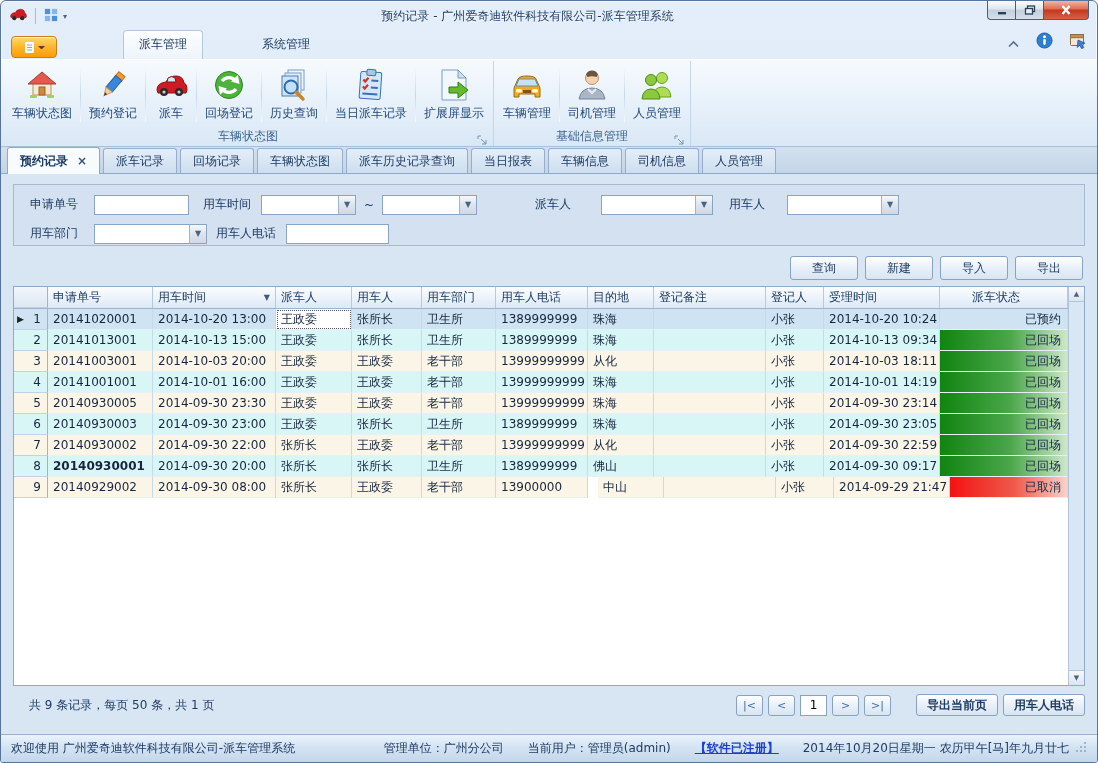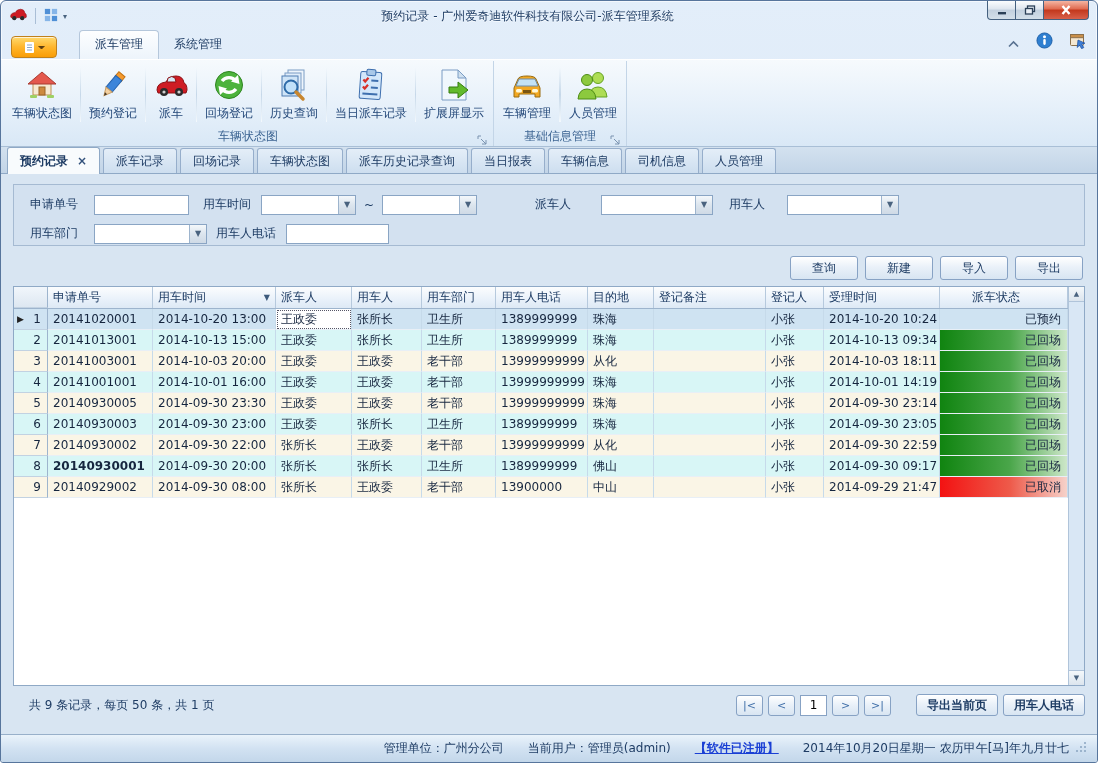--- a/index.html
+++ b/index.html
@@ -17,21 +17,21 @@
   .wbtn{ width:29px; height:19px; border:1px solid #44607f; border-top:none; margin-left:-1px;
     background:linear-gradient(#fbfdfe,#dde5ee 45%,#c2d0de 50%,#d3dfe9); display:flex; align-items:center; justify-content:center; }
   .wbtn:first-child{ border-radius:0 0 0 4px; }
   .wbtn.close{ width:46px; border-radius:0 0 4px 0;
     background:linear-gradient(#f4b5a2,#e06a4f 45%,#c2371c 50%,#d8604a); }
   
   .tabstrip{ height:28px; display:flex; align-items:flex-end; padding:0 10px; flex:none; }
   .appbtn{ width:46px; height:22px; margin-bottom:1px; margin-right:22px; border-radius:4px; border:1px solid #c0811c;
     background:linear-gradient(#ffda6e,#ffb62d 50%,#f99d07); display:flex; align-items:center; justify-content:center; gap:3px;
     box-shadow:inset 0 1px 0 rgba(255,255,255,.7); }
-  .rtab{ padding:5px 15px 6px; font-size:12px; color:#1e3c64; }
+  .rtab{ padding:5px 15px 6px; font-size:12px; color:#1e3c64;margin-left:44px; }
   .rtab.active{ background:linear-gradient(#fdfeff,#edf4fb); border:1px solid #b5c7db; border-bottom:none; border-radius:4px 4px 0 0; }
   .tabstrip-right{ margin-left:auto; display:flex; align-items:center; gap:16px; padding-bottom:6px; }
   
   .ribbon{ height:88px; flex:none; display:flex; padding:1px 2px 0;
     background:linear-gradient(#f6fafd,#e6f0fa 55%,#d9e8f6); border-top:1px solid #fff; border-bottom:1px solid #a9bfd6; }
   .rgroup{ display:flex; flex-direction:column; border-right:1px solid #c3d5e7; padding:1px 1px 0; }
   .rbtns{ display:flex; flex:1; align-items:center; }
   .rbtn{ display:flex; flex-direction:column; align-items:center; justify-content:center; gap:3px; padding:2px 8px; height:64px; }
   .rbtn .ric{ width:34px; height:34px; }
   .rbtn .ric svg{ width:34px; height:34px; }
@@ -282,20 +282,29 @@
               <div class="ric"><svg viewBox="0 0 34 34">
                   <path d="M4 20 l4-9 q1-3 9-3 q8 0 9 3 l4 9 v9 h-5 v-3 H9 v3 H4z" fill="#f2a822" stroke="#9a6c10"></path>
                   <path d="M9 11 h16 l3 7 H6z" fill="#c4e2f4" stroke="#6f8ea8"></path>
                   <rect x="6" y="21" width="6" height="3.5" rx="1.5" fill="#fff8d8"></rect>
                   <rect x="22" y="21" width="6" height="3.5" rx="1.5" fill="#fff8d8"></rect>
                   <rect x="13" y="22" width="8" height="3" fill="#7a5510"></rect>
                 </svg></div>
               <span>车辆管理</span>
             </div>
             <div class="rsep"></div>
+            <div class="rbtn">
+              <div class="ric"><svg viewBox="0 0 34 34">
+                  <circle cx="17" cy="10" r="6.5" fill="#f4d2b0" stroke="#bb9068"></circle>
+                  <path d="M11 6.5 a6.5 6.5 0 0 1 12 0 l-1.5 2.5 a16 16 0 0 0 -9 0z" fill="#6b5440"></path>
+                  <path d="M4 31 q2-11 13-11 q11 0 13 11z" fill="#aab6c6" stroke="#72839a"></path>
+                  <path d="M13 21 l4 4 4-4" fill="none" stroke="#e8edf3" stroke-width="2"></path>
+                </svg></div>
+              <span>司机管理</span>
+            </div>
             <div class="rsep"></div>
             <div class="rbtn">
               <div class="ric"><svg viewBox="0 0 34 34">
                   <circle cx="22" cy="10" r="5.5" fill="#aedd55" stroke="#64a323"></circle>
                   <path d="M13 29 q1-10 9-10 q8 0 9 10z" fill="#aedd55" stroke="#64a323"></path>
                   <circle cx="11" cy="12" r="5.5" fill="#8cc93e" stroke="#4d8c15"></circle>
                   <path d="M2 31 q1-10 9-10 q8 0 9 10z" fill="#8cc93e" stroke="#4d8c15"></path>
                 </svg></div>
               <span>人员管理</span>
             </div>
@@ -559,21 +568,21 @@
             <div class="gr cream">
               <div class="gc rowhdr" style="width: 34px; flex: 0 0 auto;">
                 <span>9</span>
               </div>
               <div class="gc" style="width: 105px; flex: 0 0 auto;">20140929002</div>
               <div class="gc" style="width: 123px; flex: 0 0 auto;">2014-09-30 08:00</div>
               <div class="gc" style="width: 76px; flex: 0 0 auto;">张所长</div>
               <div class="gc" style="width: 70px; flex: 0 0 auto;">王政委</div>
               <div class="gc" style="width: 74px; flex: 0 0 auto;">老干部</div>
               <div class="gc" style="width: 92px; flex: 0 0 auto;">13900000</div>
-              <div class="gc" style="width: 66px; flex: 0 0 auto;">中山</div>
+              <div class="gc" style="width: 66px; flex: 0 0 auto; margin-left: 10px;">中山</div>
               <div class="gc" style="width: 112px; flex: 0 0 auto;"></div>
               <div class="gc" style="width: 58px; flex: 0 0 auto;">小张</div>
               <div class="gc" style="width: 116px; flex: 0 0 auto;">2014-09-29 21:47</div>
               <div class="gc stcell st-red" style="flex: 1 1 0%;">已取消</div>
             </div>
           </div>
       </div>
       <div class="vscroll">
         <div class="varrow">▲</div>
         <div class="varrow dn">▼</div>
@@ -589,20 +598,21 @@
         <div class="btn pbtn">&gt;</div>
         <div class="btn pbtn">&gt;|</div>
         <div class="btn expbtn first">导出当前页</div>
         <div class="btn expbtn">用车人电话</div>
       </div>
     </div>
 
   </div>
 
   <div class="statusbar">
+    <span>欢迎使用 广州爱奇迪软件科技有限公司-派车管理系统</span>
     <span class="sb-spacer"></span>
     <span class="sb-item">管理单位：广州分公司</span>
     <span class="sb-item">当前用户：管理员(admin)</span>
     <span class="sb-link">【软件已注册】</span>
     <span>2014年10月20日星期一 农历甲午[马]年九月廿七</span>
     <span class="grip">
       <svg width="12" height="12" viewBox="0 0 12 12">
           <circle cx="10" cy="2" r="1" fill="#8aa4c0"></circle>
           <circle cx="10" cy="6" r="1" fill="#8aa4c0"></circle>
           <circle cx="6" cy="6" r="1" fill="#8aa4c0"></circle>

